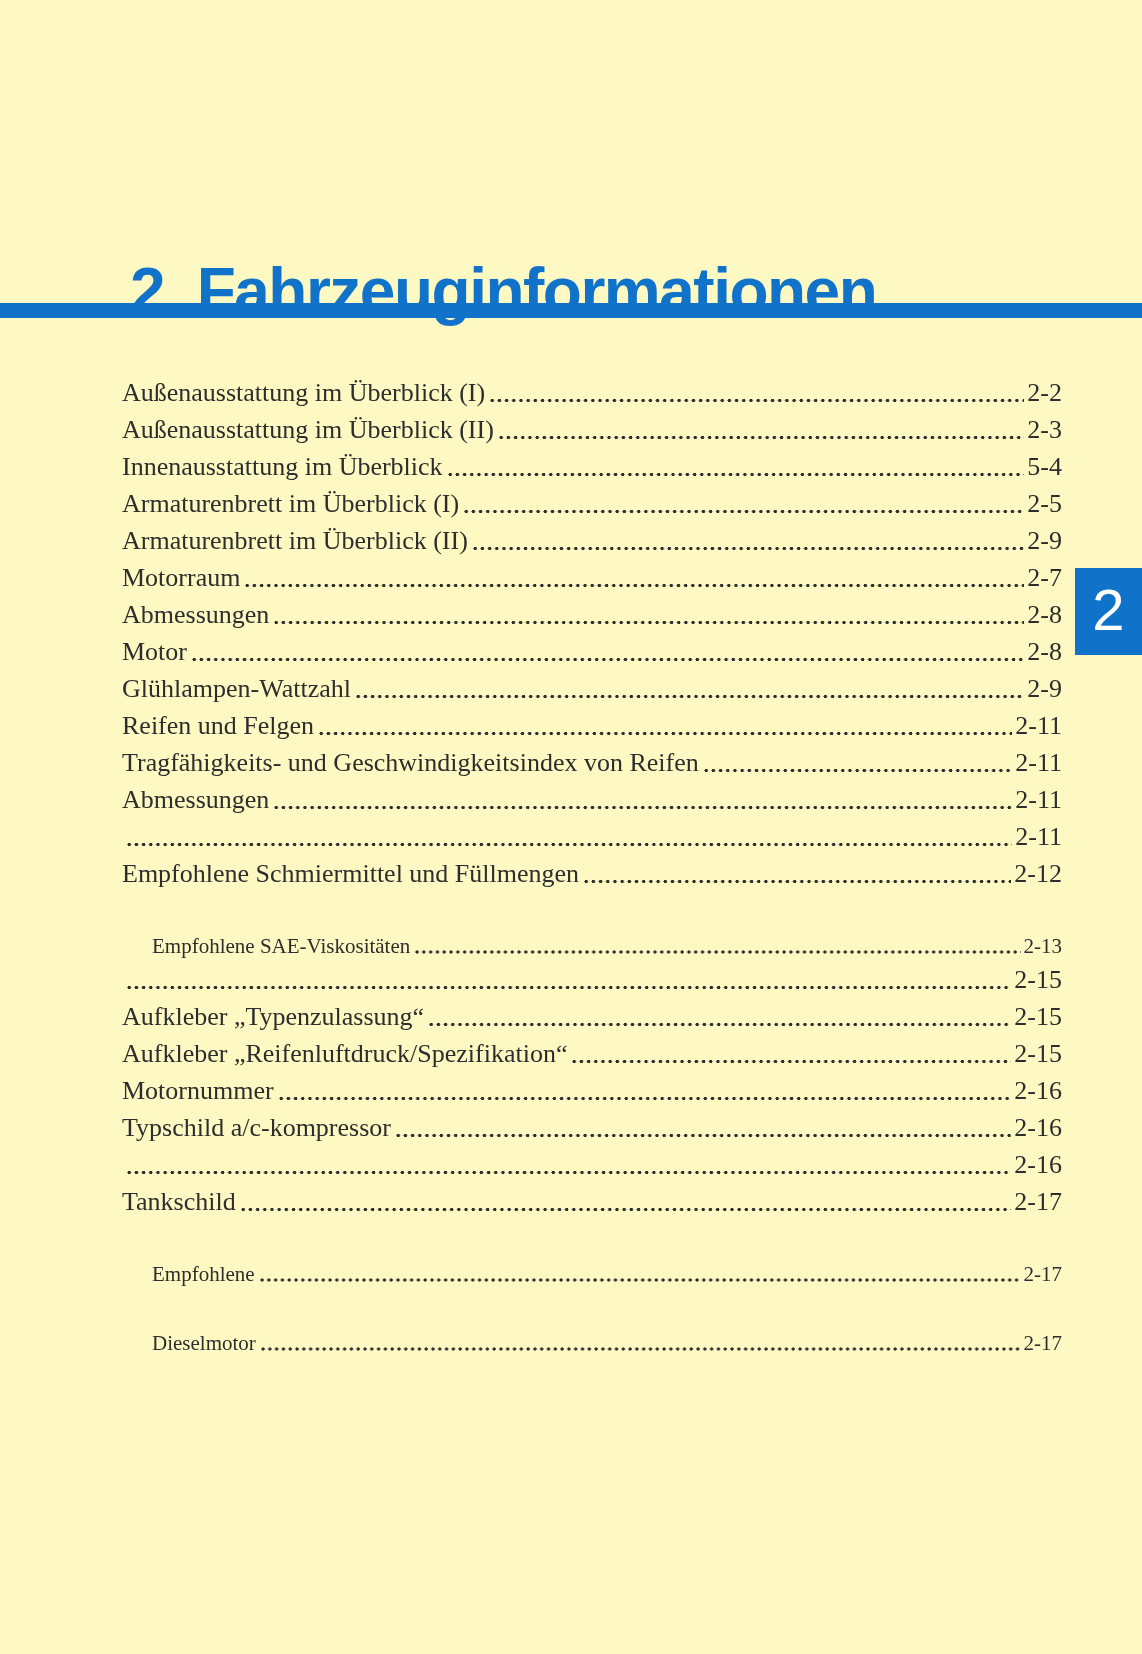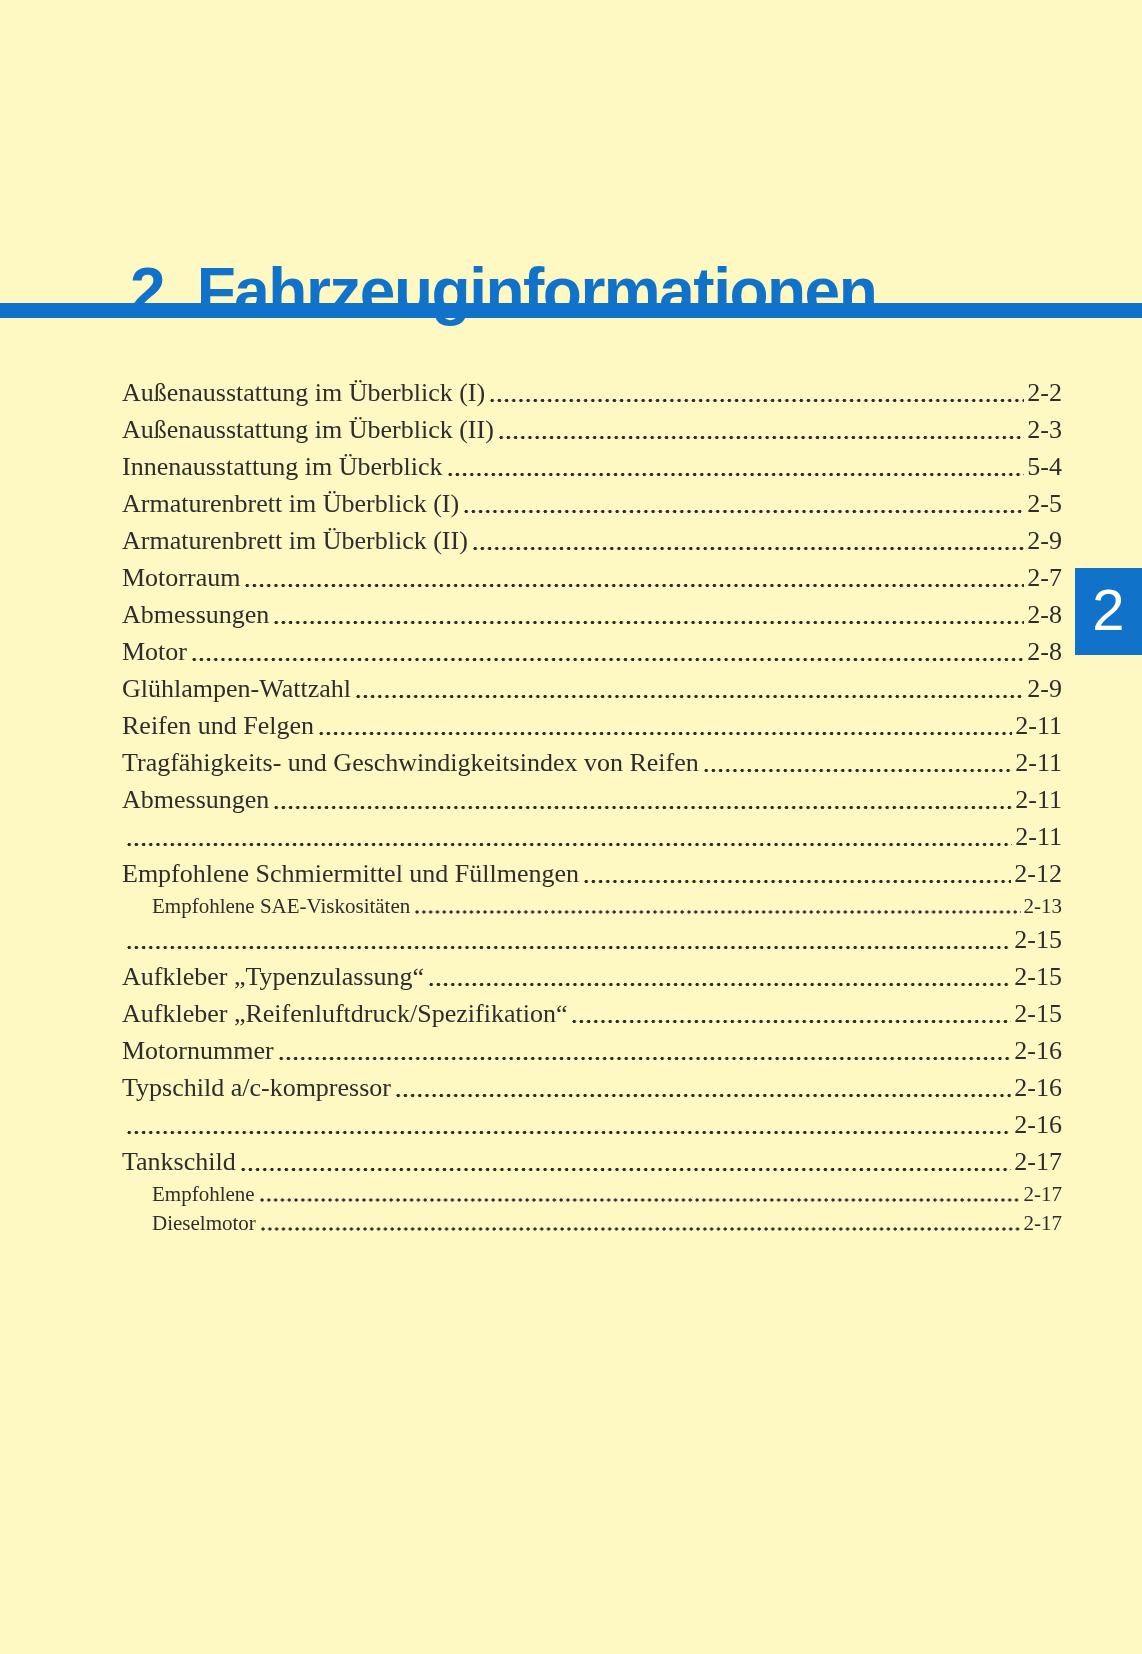--- a/index.html
+++ b/index.html
@@ -68,20 +68,21 @@
   .toc-row.main{
     height:37px;
     line-height:37px;
     font-size:26px;
   }
   .toc-row.sub{
     height:29px;
     line-height:29px;
     font-size:21px;
     padding-left:30px;
+    margin-top:40px;
   }
   .toc-label{
     flex:0 0 auto;
   }
   .leader{
     flex:1 1 auto;
     align-self:flex-end;
     height:5px;
     margin:0 3px 8px 5px;
     background-image:radial-gradient(circle at 2.2px 2.5px, var(--text) 1.6px, transparent 2px);

